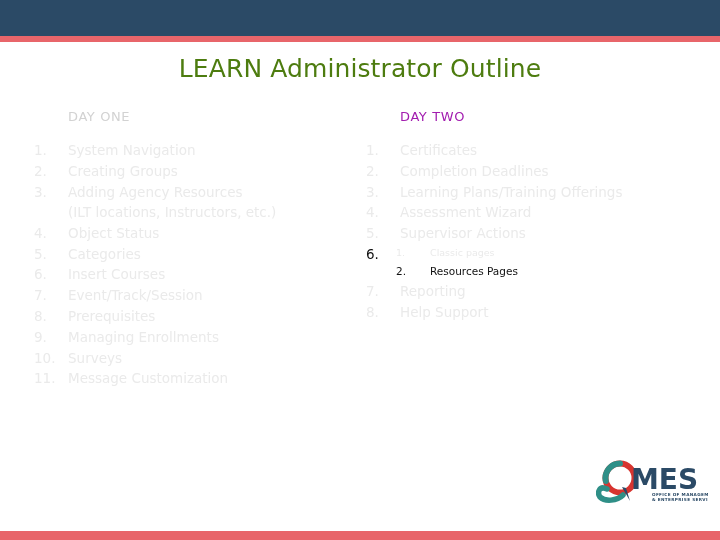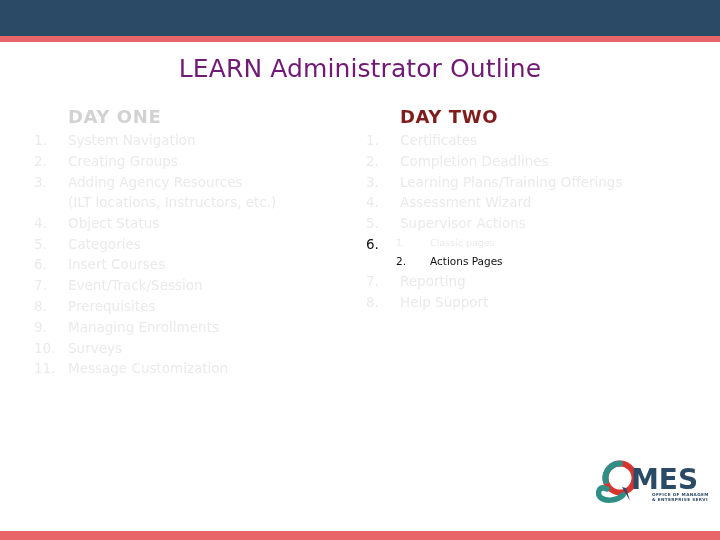--- a/index.html
+++ b/index.html
@@ -41,44 +41,44 @@
 
   
   .slide-title {
     position: absolute;
     left: 0;
     top: 54px;
     width: 720px;
     text-align: center;
     font-size: 25px;
     line-height: 30px;
-    color: #701a75;
+    color: #4d7c0f;
     font-weight: 400;
     letter-spacing: 0.1px;
     white-space: nowrap;
   }
 
   
   .col {
     position: absolute;
     top: 106px;
   }
   .col-left  { left: 34px;  width: 330px; }
   .col-right { left: 366px; width: 340px; }
 
   .day-head {
-    font-size: 18px;
-    font-weight: bold;
+    font-size: 13px;
+    font-weight: normal;
     line-height: 21px;
     margin-left: 34px;
     letter-spacing: 0.6px;
-    margin-bottom: 3px;
+    margin-bottom: 13px;
   }
   .day-head.faded { color: #d2d2d2; }
-  .day-head.solid { color: #7f1d1d; }
+  .day-head.solid { color: #a21caf; }
 
   ol.outline {
     list-style: none;
     margin: 0;
     padding: 0;
   }
   ol.outline > li {
     position: relative;
     font-size: 13.5px;
     line-height: 20.8px;
@@ -168,21 +168,21 @@
   <div class="day-head solid">DAY TWO</div>
   <ol class="outline" id="right-list">
       <li class="faded"><span class="num">1.</span><span>Certificates</span></li>
       <li class="faded"><span class="num">2.</span><span>Completion Deadlines</span></li>
       <li class="faded"><span class="num">3.</span><span>Learning Plans/Training Offerings</span></li>
       <li class="faded"><span class="num">4.</span><span>Assessment Wizard</span></li>
       <li class="faded"><span class="num">5.</span><span>Supervisor Actions</span></li>
       <li class="solid"><span class="num">6.</span></li>
       <ol class="sublist">
         <li class="faded"><span class="num">1.</span><span>Classic pages</span></li>
-        <li class="solid"><span class="num">2.</span><span>Actions Pages</span></li>
+        <li class="solid"><span class="num">2.</span><span>Resources Pages</span></li>
       </ol>
       <li class="faded"><span class="num">7.</span><span>Reporting</span></li>
       <li class="faded"><span class="num">8.</span><span>Help Support</span></li>
     </ol>
 </div>
 
 <div class="logo">
   <svg width="112" height="46" viewBox="0 0 112 46" xmlns="http://www.w3.org/2000/svg">
 
     <circle cx="24" cy="20" r="14.5" fill="none" stroke="#d7342f" stroke-width="6"></circle>

